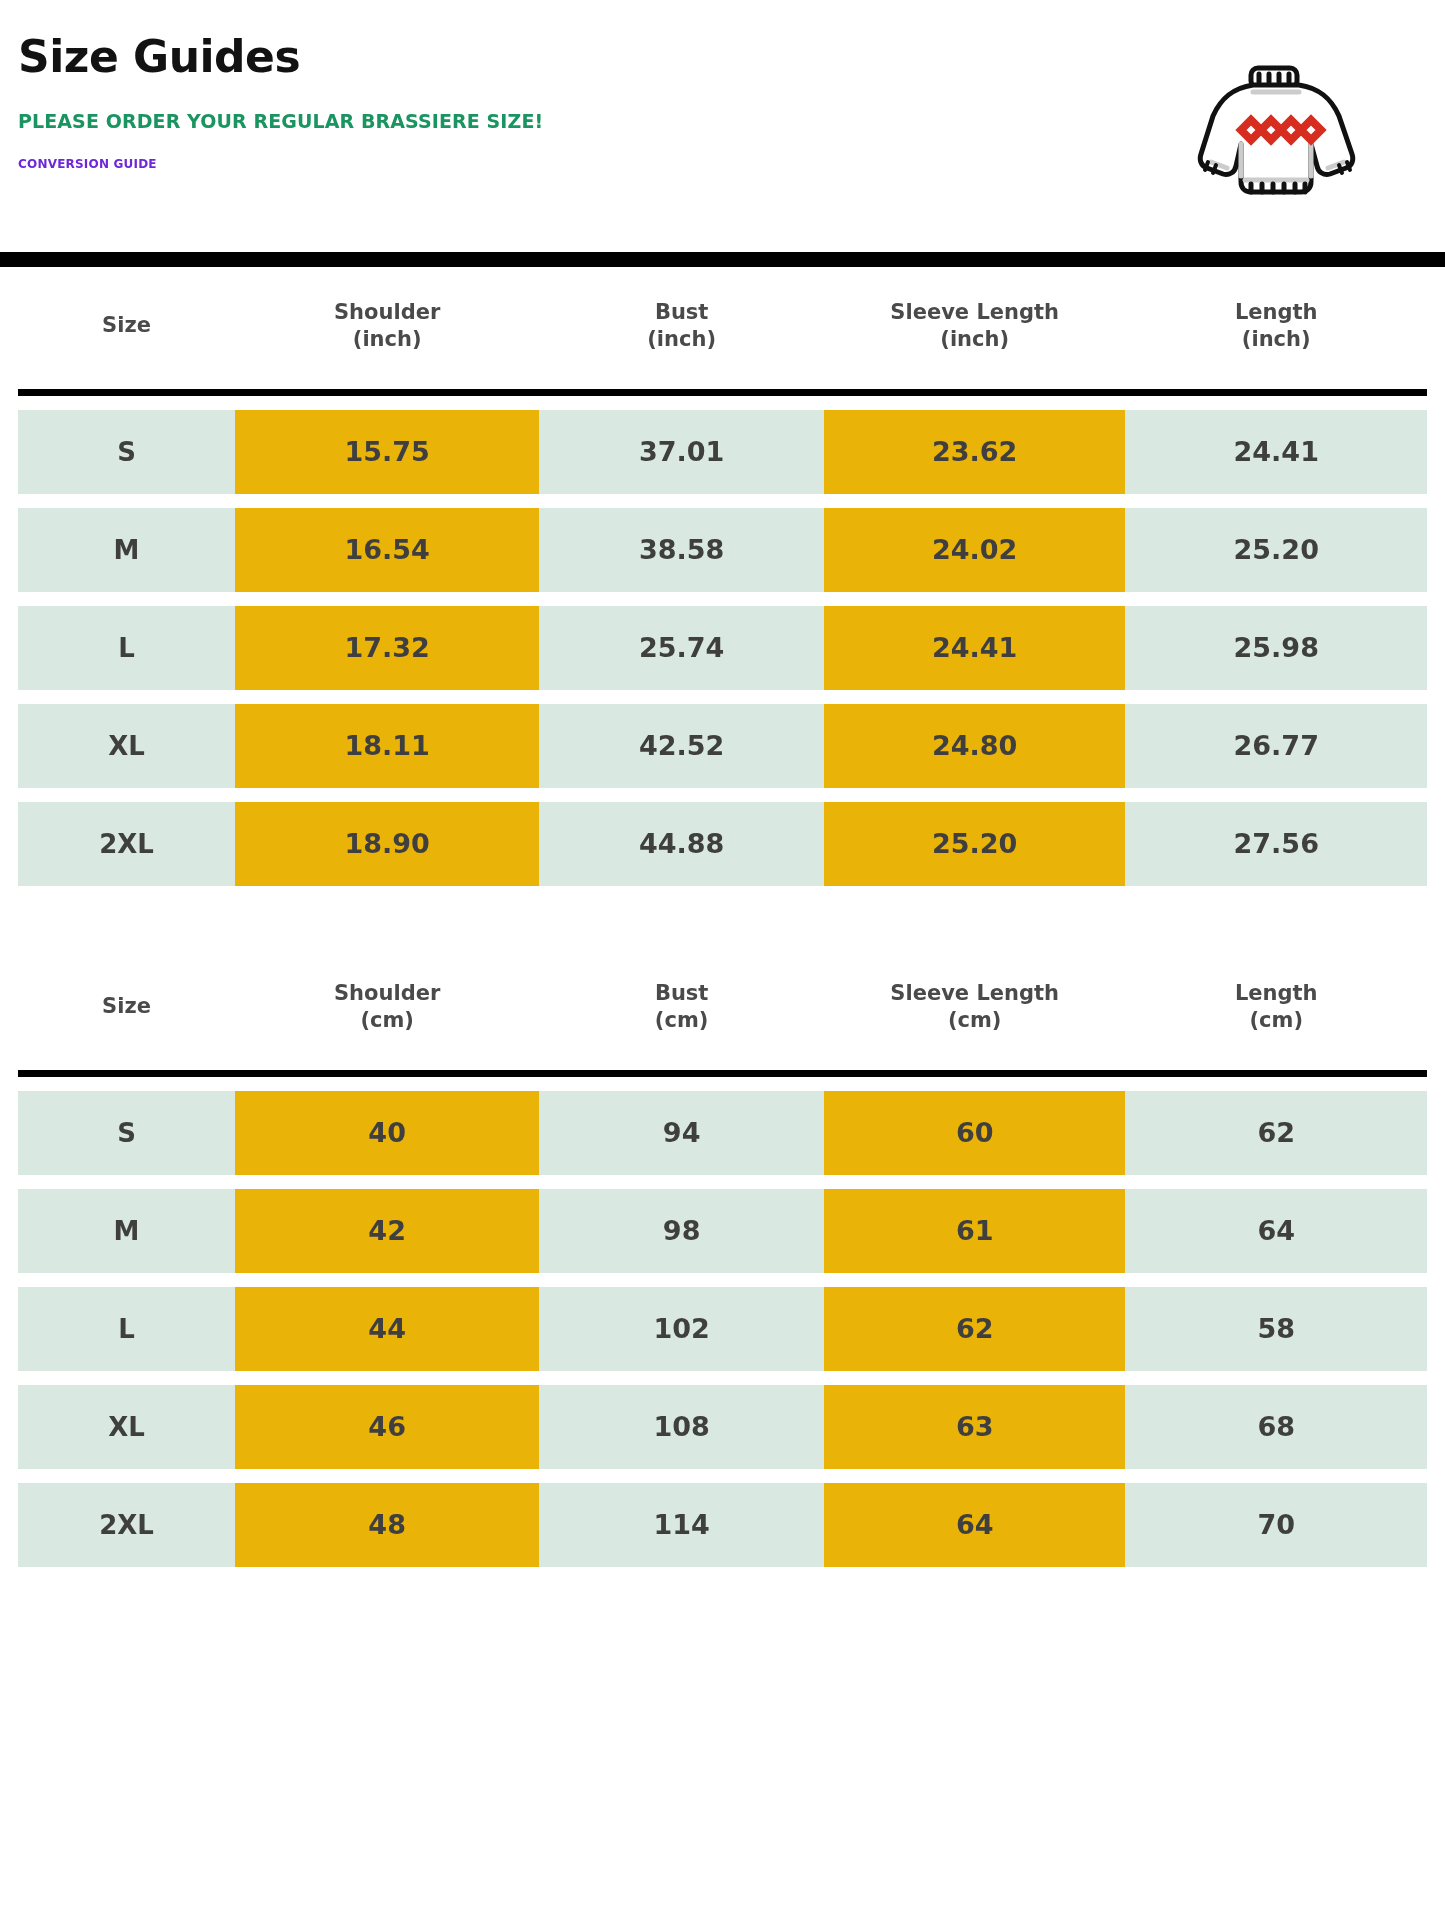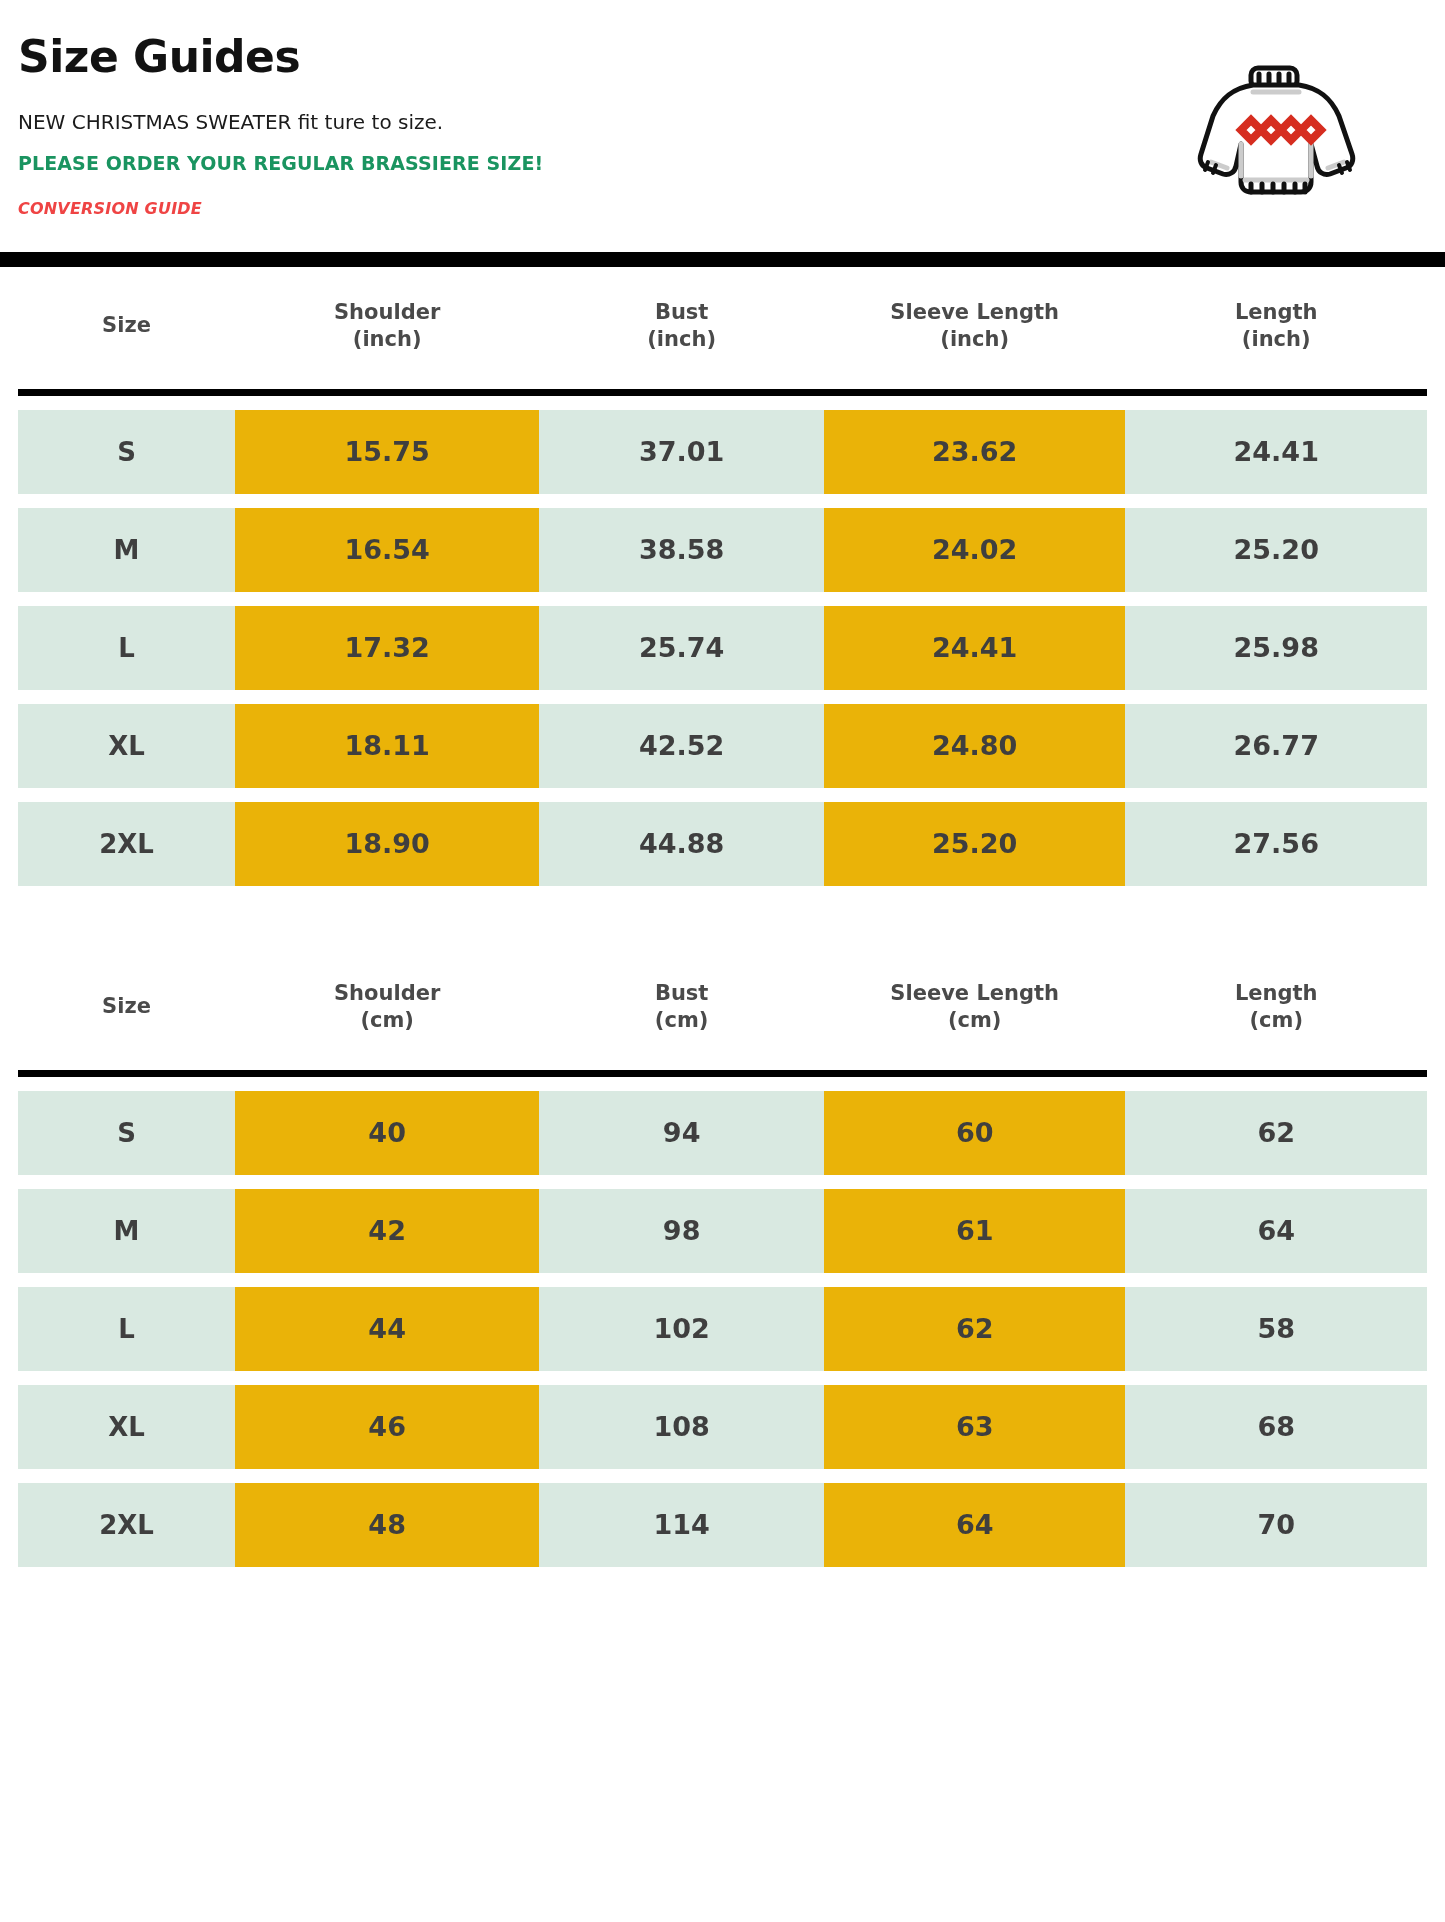--- a/index.html
+++ b/index.html
@@ -39,26 +39,25 @@
   }
   .notice {
     font-size: 19px;
     font-weight: bold;
     color: #1a9460;
     letter-spacing: 0.1px;
     margin-bottom: 24px;
     line-height: 1.2;
   }
   .conv-guide {
-    font-size: 16px;
-    font-weight: bold;
-    color: #ef4444;
+    font-size: 12px;
+    font-weight: bold;
+    color: #6d28d9;
     letter-spacing: 0.2px;
     line-height: 1.2;
-    font-style: italic;
   }
 
   .sweater-wrap {
     position: absolute;
     top: 58px;
     right: 52px;
     width: 210px;
     height: 150px;
   }
   .sweater-wrap svg { display: block; width: 100%; height: 100%; }
@@ -124,21 +123,20 @@
     font-size: 26px;
   }
 
   .gap-1 { height: 48px; }
 </style>
 </head>
 <body>
 
 <div class="header">
   <h1 class="page-title">Size Guides</h1>
-  <div class="subline">NEW CHRISTMAS SWEATER fit ture to size.</div>
   <div class="notice">PLEASE ORDER YOUR REGULAR BRASSIERE SIZE!</div>
   <div class="conv-guide">CONVERSION GUIDE</div>
 
   <div class="sweater-wrap">
     <svg viewBox="0 0 210 150" xmlns="http://www.w3.org/2000/svg">
       <g stroke="#111111" stroke-width="5" stroke-linejoin="round" stroke-linecap="round" fill="#ffffff">
 
         <rect x="68" y="10" width="46" height="20" rx="7"></rect>
 
         <path d="M70 27

